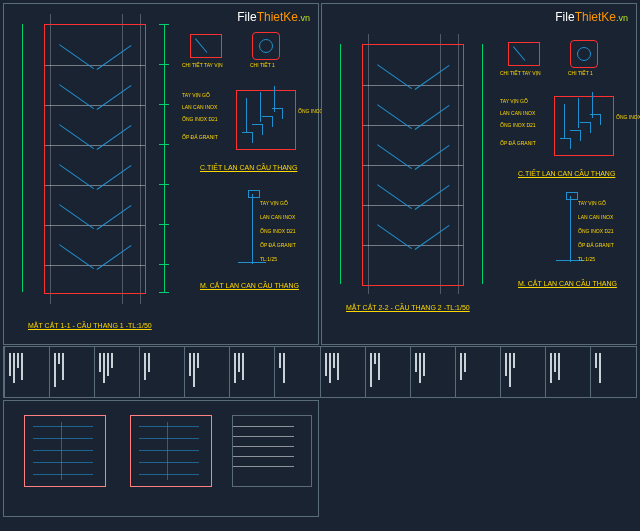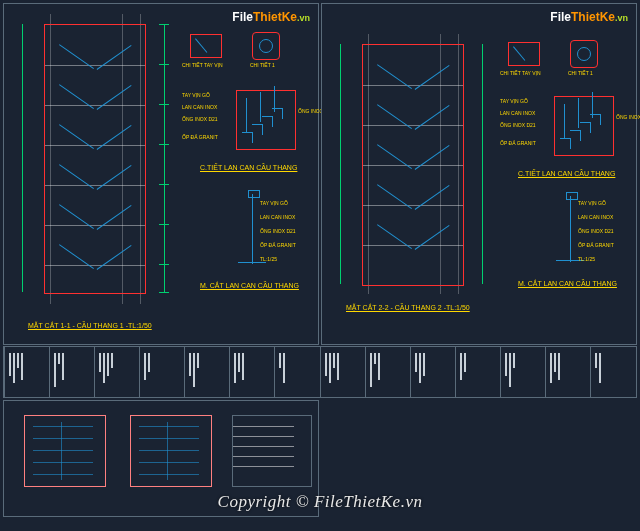--- a/index.html
+++ b/index.html
@@ -68,21 +68,21 @@
     top: 400px;
     width: 314px;
     height: 115px;
     border: 1px solid #5a6b7a;
   }
   .watermark-logo {
     position: absolute;
     right: 8px;
     top: 6px;
     font-size: 12px;
-    font-weight: bold;
+    font-weight: normal;
   }
   .watermark-logo .file { color: #ffffff; }
   .watermark-logo .thiet { color: #ff9500; }
   .watermark-logo .vn { color: #b8e028; font-size: 9px; }
   .copyright {
     position: absolute;
     left: 0;
     right: 0;
     top: 492px;
     text-align: center;
@@ -451,14 +451,13 @@
     </div>
     <div class="tb2" style="left:228px; top:14px; width:78px; height:70px">
       <div class="grid-h" style="left:0; top:10px; width:78%; opacity:0.5"></div>
       <div class="grid-h" style="left:0; top:20px; width:78%; opacity:0.5"></div>
       <div class="grid-h" style="left:0; top:30px; width:78%; opacity:0.5"></div>
       <div class="grid-h" style="left:0; top:40px; width:78%; opacity:0.5"></div>
       <div class="grid-h" style="left:0; top:50px; width:78%; opacity:0.5"></div>
     </div>
   </div>
 
-  <div class="copyright">Copyright © FileThietKe.vn</div>
 </div>
 
 </body></html>

